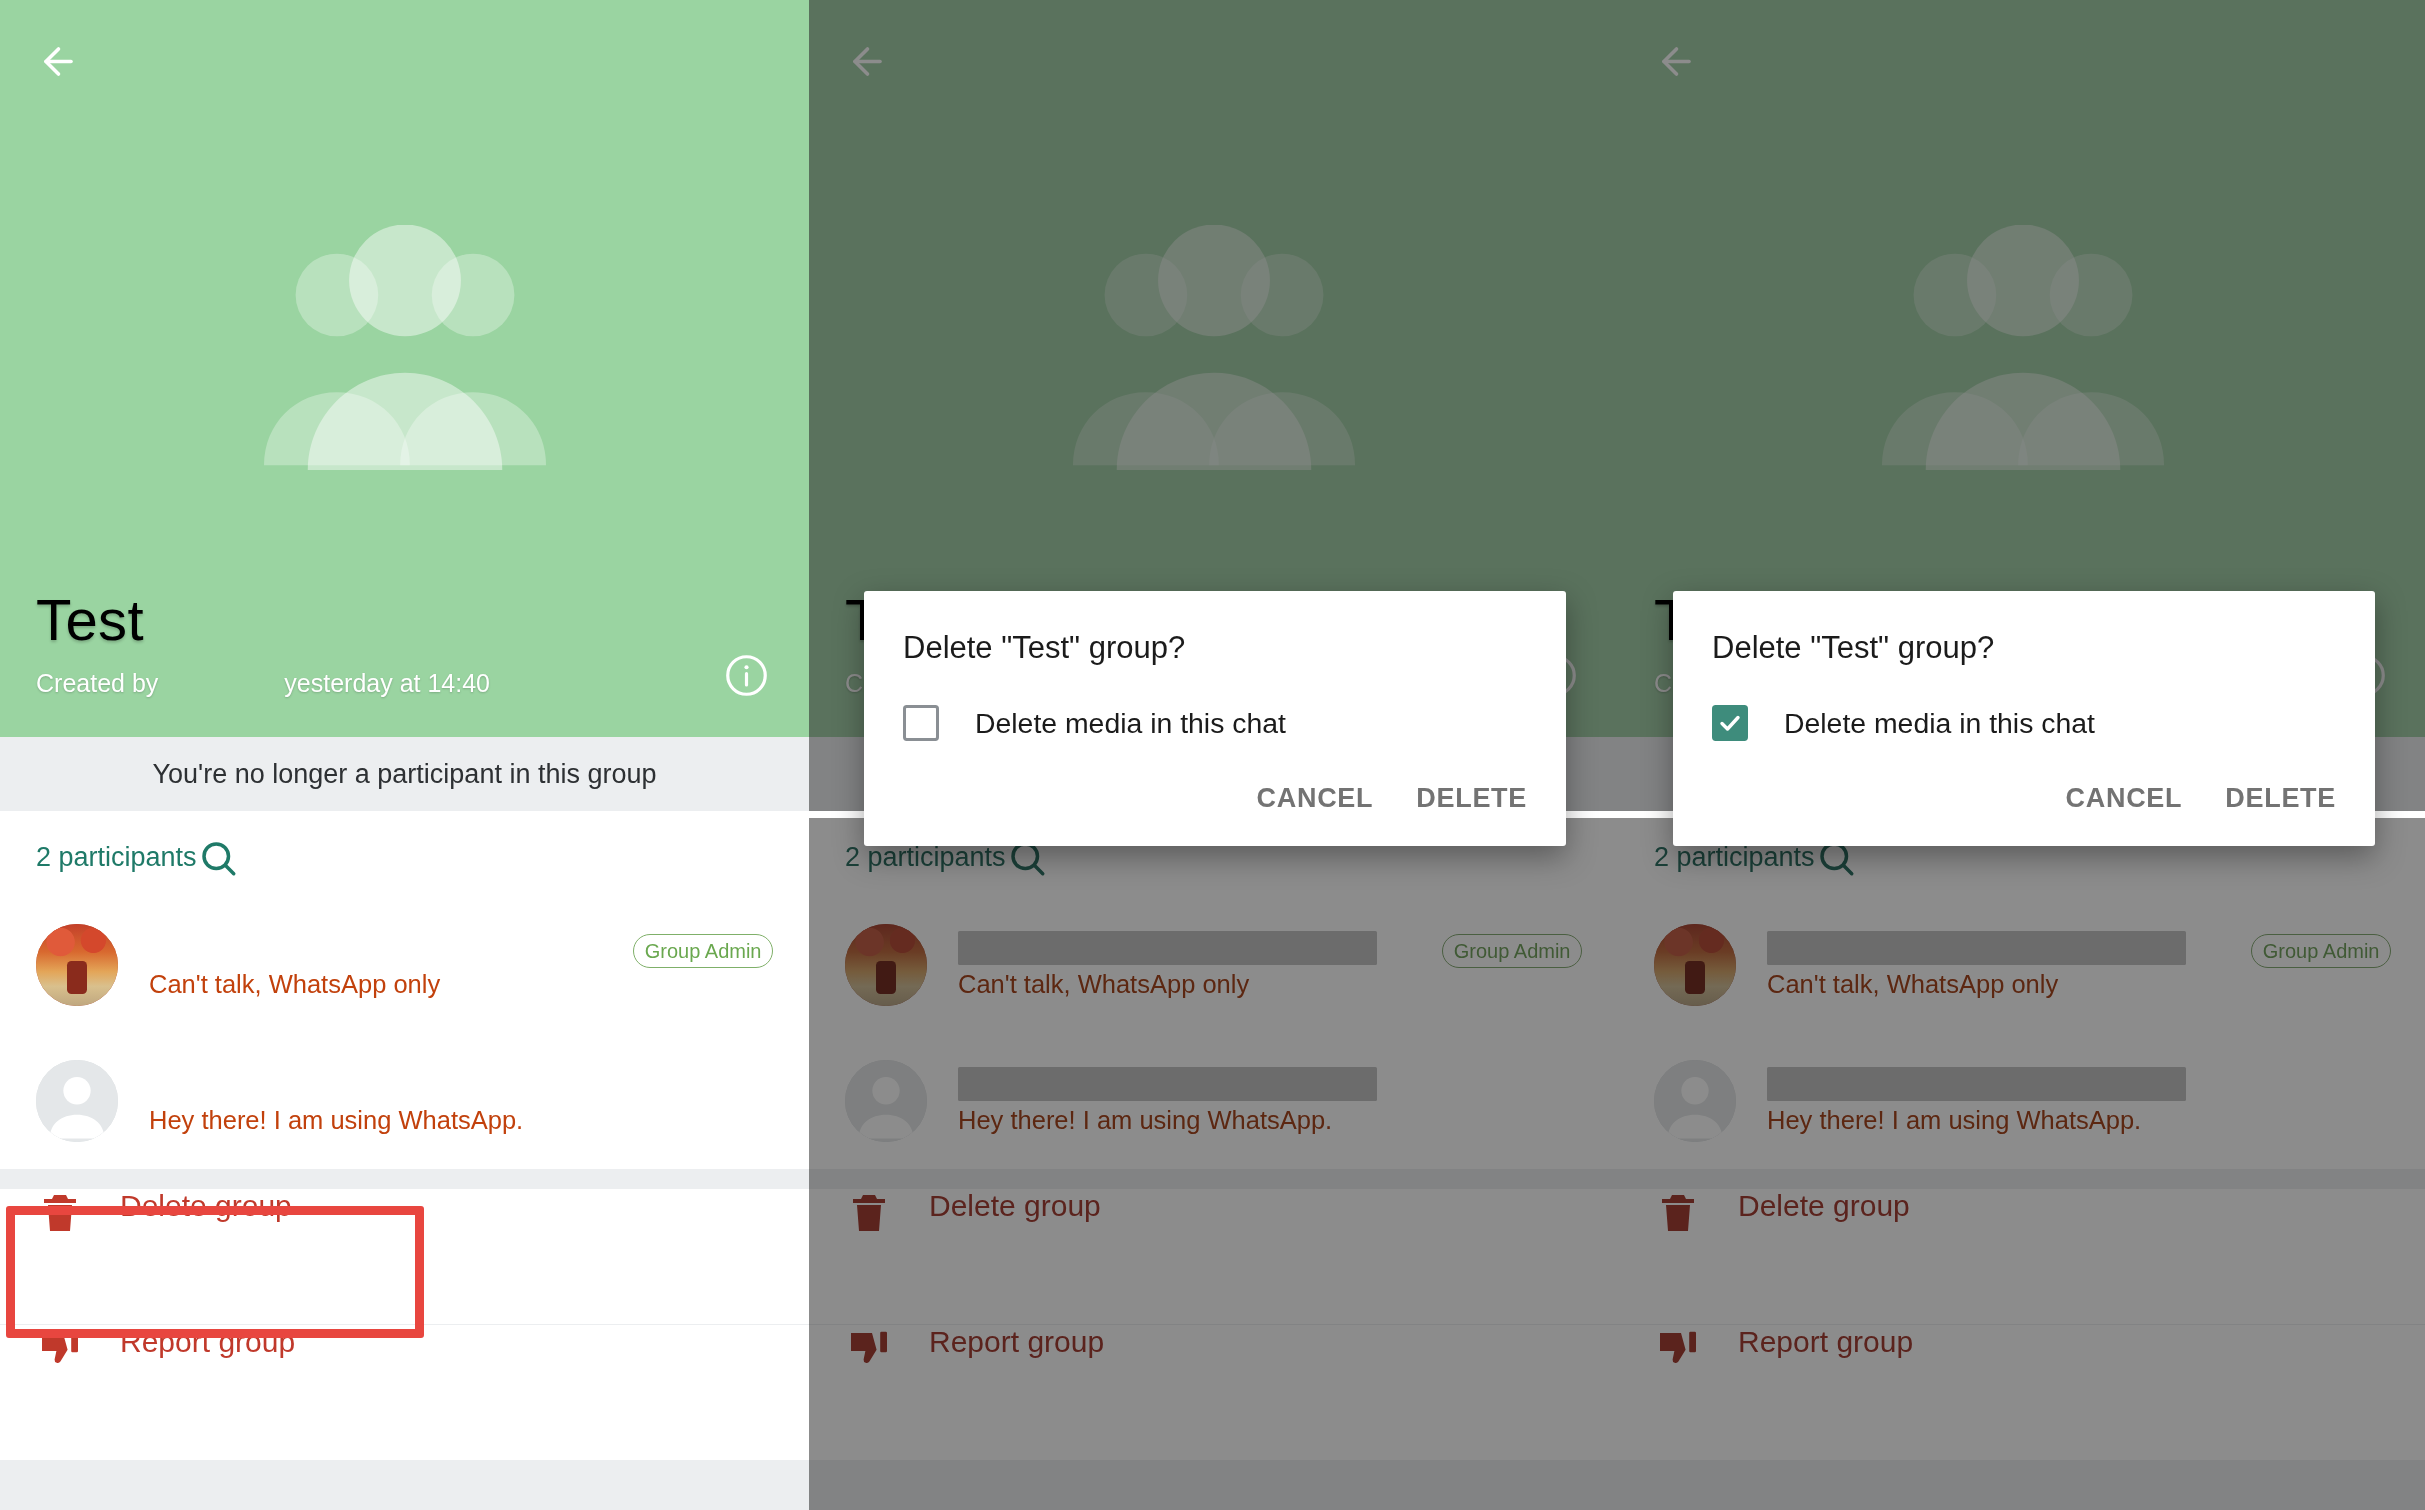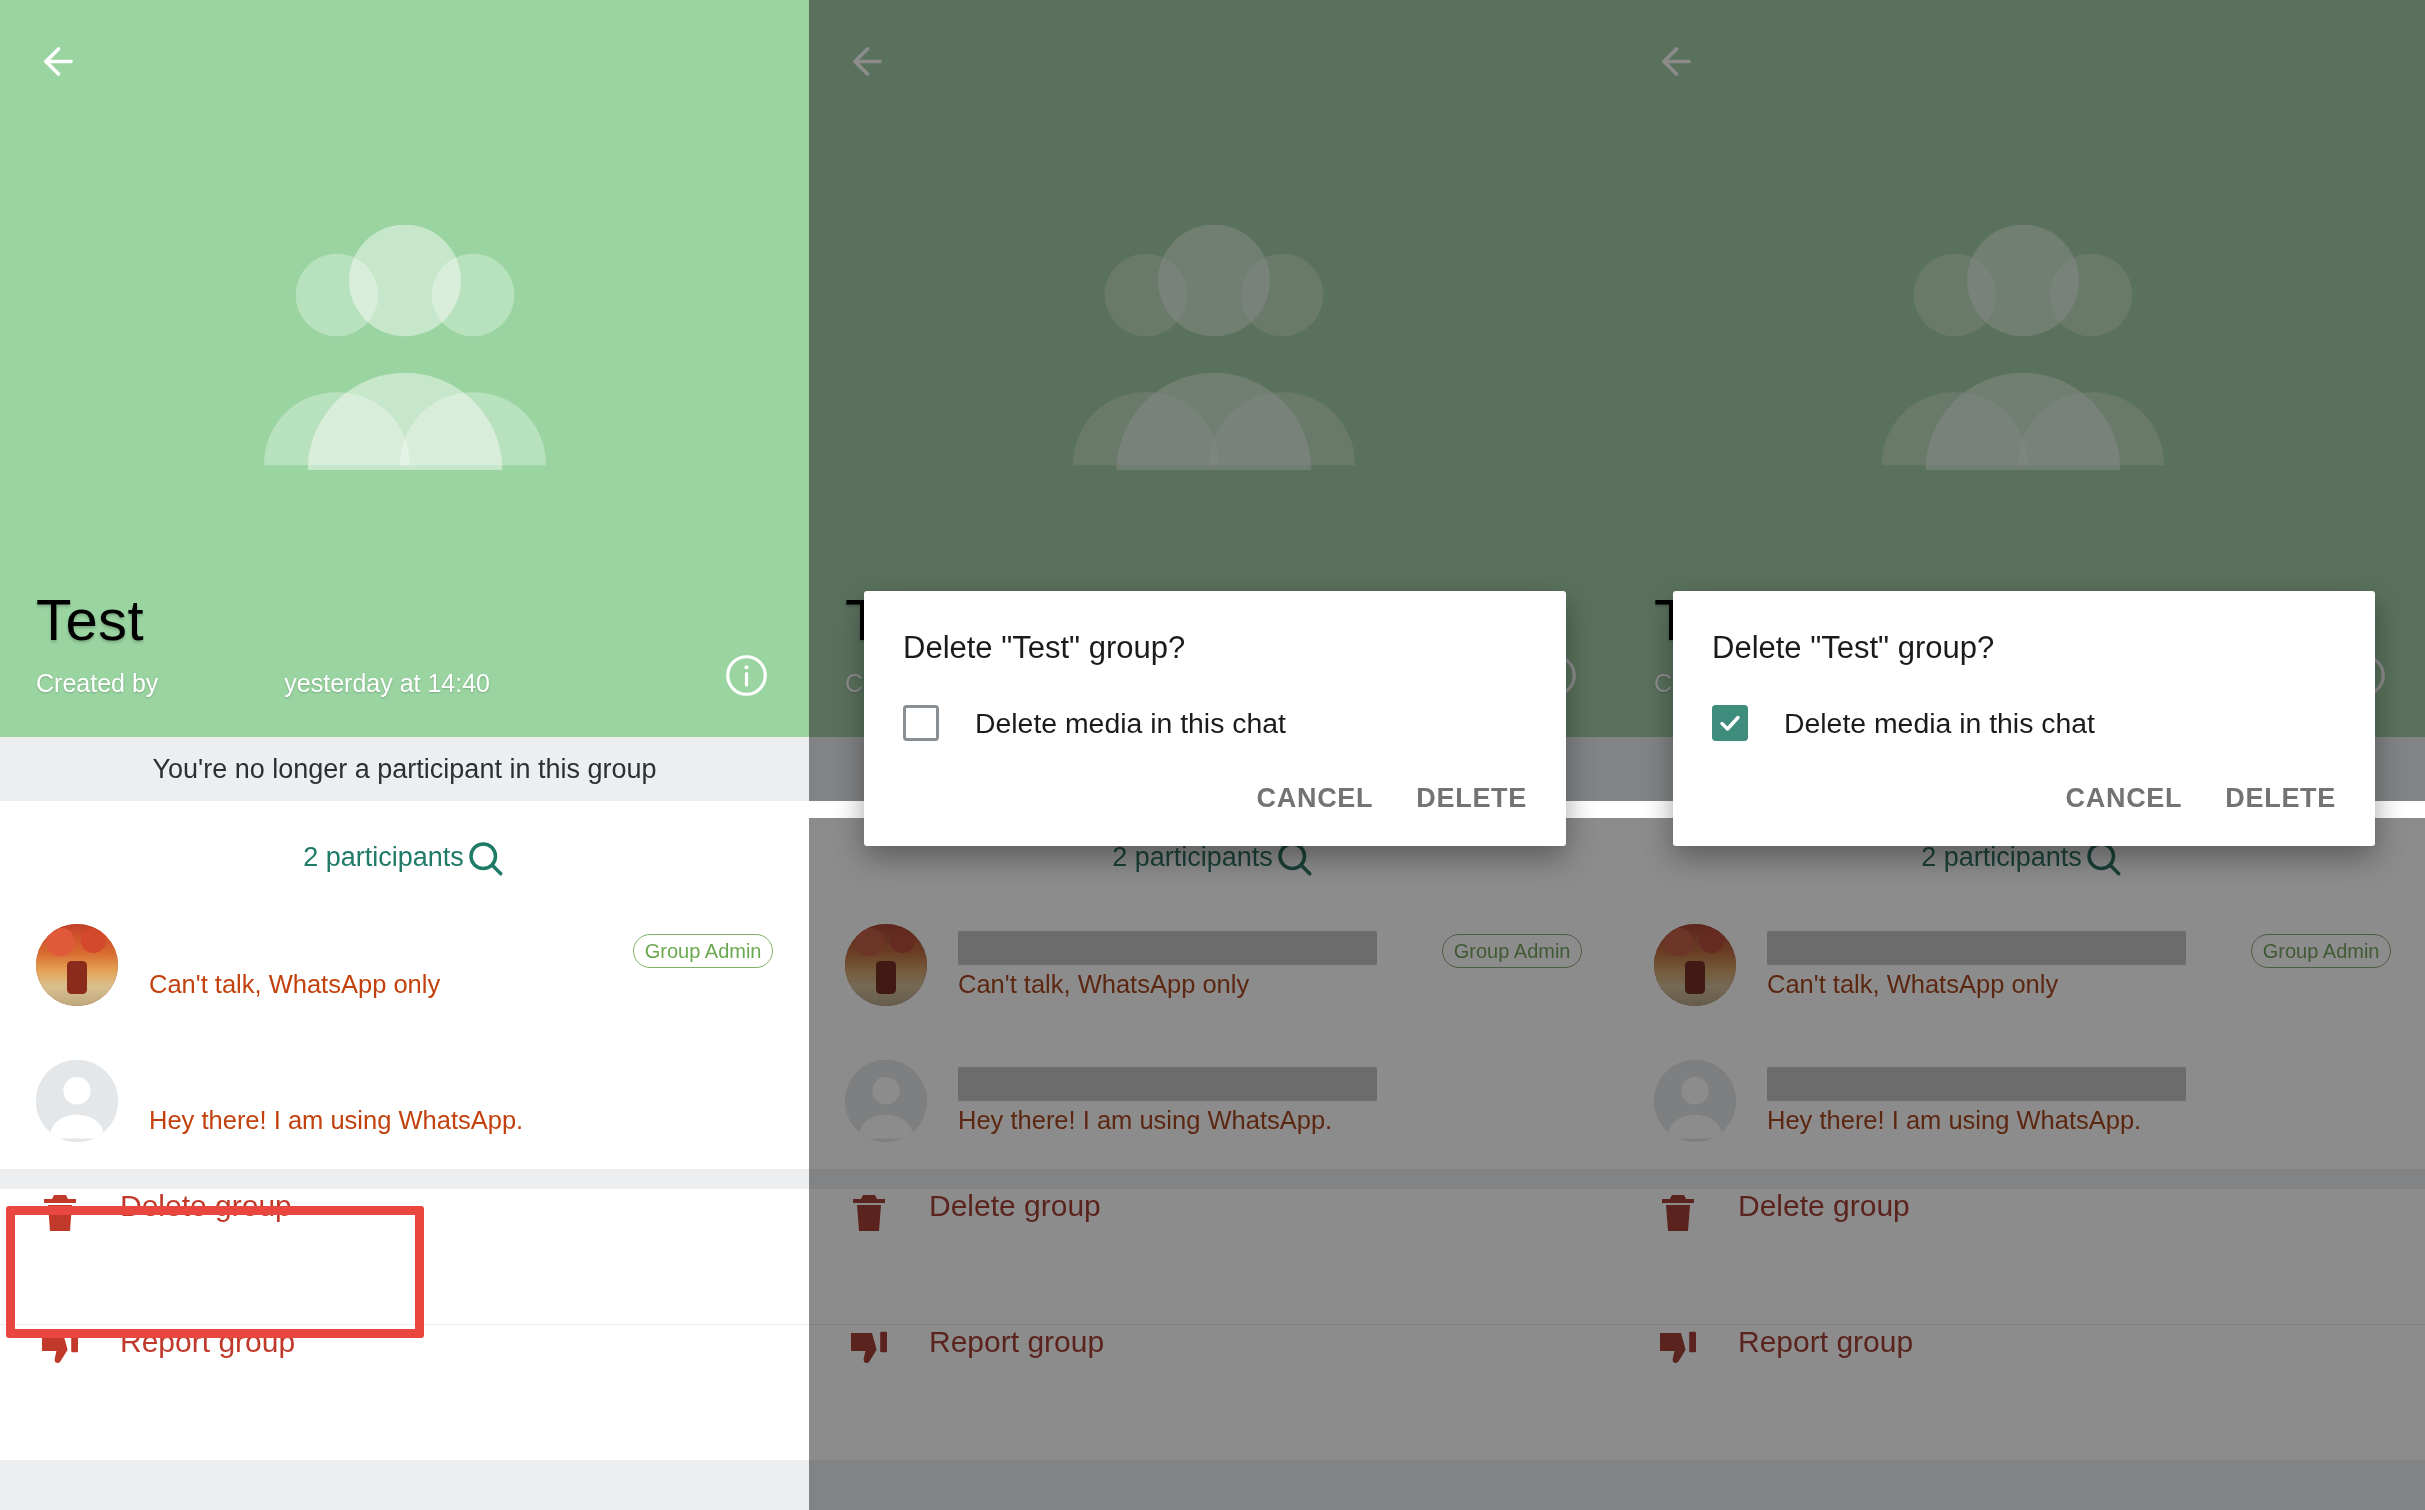--- a/index.html
+++ b/index.html
@@ -62,37 +62,37 @@
   }
   .info-icon {
     position: absolute; right: 40px; bottom: 39px;
     width: 45px; height: 45px;
   }
   .info-icon svg { width: 100%; height: 100%; display: block; }
 
   
   .notice {
     position: absolute; left: 0; top: 737px;
-    width: 809px; height: 64px;
+    width: 809px; height: 74px;
     background: #eceef0;
     display: flex; align-items: center; justify-content: center;
     font-size: 27px; color: #2d3033;
   }
 
   
   .participants {
     position: absolute; left: 0; top: 818px;
     width: 809px;
     background: #ffffff;
   }
   .participants-head {
     height: 79px;
     display: flex; align-items: center;
     padding: 16px 36px;
-    justify-content: center;
+    justify-content: flex-start;
   }
   .participants-count {
     font-size: 27px; color: #1f7a68; font-weight: 400;
   }
   .search-icon { width: 42px; height: 42px; }
   .search-icon svg { width: 100%; height: 100%; display: block; }
 
   .prow {
     position: relative;
     height: 136px;

